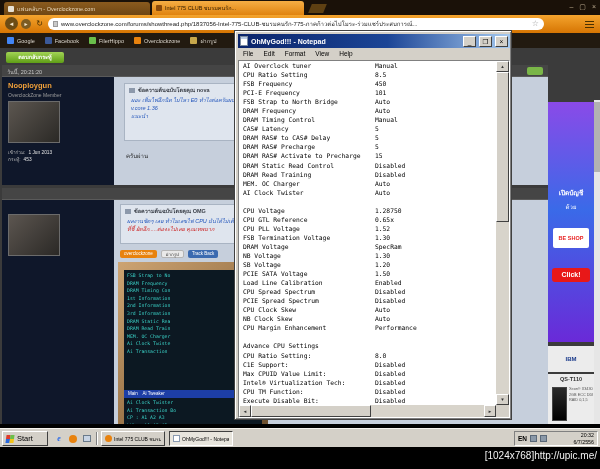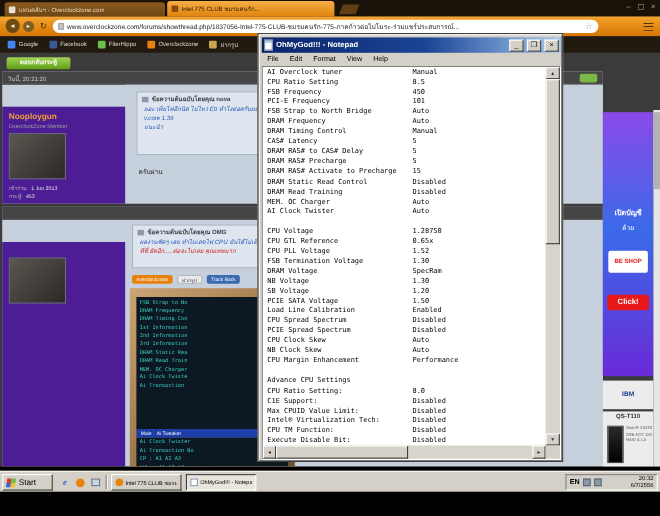--- a/index.html
+++ b/index.html
@@ -34,21 +34,21 @@
 
   
   .page{position:absolute;left:0;top:48px;width:600px;height:376px;background:#3b3b3b;overflow:hidden;}
   .replybtn{position:absolute;left:6px;top:4px;width:58px;height:11px;background:linear-gradient(#a2d455,#5f9e16);border-radius:2px;color:#fff;font-size:5.5px;font-weight:bold;text-align:center;line-height:11px;}
   .post{position:absolute;left:2px;width:546px;background:#c6cfdc;}
   .post1{top:17px;height:120px;}
   .post2{top:140px;height:236px;}
   .phead{position:absolute;left:0;top:0;width:546px;height:12px;background:#454545;border-bottom:1px solid #5a5a5a;}
   .ptime{position:absolute;left:5px;top:3px;font-size:5.5px;color:#c9c9c9;}
   .pbadge{position:absolute;right:5px;top:2px;width:16px;height:8px;background:#7ab648;border-radius:2px;}
-  .pleft{position:absolute;left:0;top:12px;width:112px;bottom:0;background:#4c1d95;margin-top:20px;}
+  .pleft{position:absolute;left:0;top:12px;width:112px;bottom:0;background:#0f172a;}
   .uname{position:absolute;left:6px;top:4px;font-size:7.5px;font-weight:bold;color:#f0a03a;}
   .utitle{position:absolute;left:6px;top:15px;font-size:5px;color:#9d9d9d;}
   .avatar{position:absolute;left:6px;top:24px;width:52px;height:42px;background:linear-gradient(135deg,#5c5650,#2b2926);border:1px solid #6b6b6b;}
   .stats{position:absolute;left:6px;top:72px;right:4px;}
   .stat-row{display:flex;gap:3px;font-size:4.8px;color:#b9b9b9;line-height:7px;}
   .stat-val{color:#e3e3e3;}
   .pbody{position:absolute;left:112px;top:12px;right:0;bottom:0;background:#c6cfdc;}
   .quote{position:absolute;background:#dfe5ee;border:1px solid #a9b4c3;}
   .q1{left:10px;top:6px;width:250px;height:58px;}
   .q2{left:6px;top:4px;width:330px;height:40px;}
@@ -523,14 +523,15 @@
       <span class="tray-lang">EN</span>
       <span class="tray-ic"></span>
       <span class="tray-ic"></span>
       <span class="clock">
         <span>20:32</span><br>
         <span>6/7/2556</span>
       </span>
     </div>
   </div>
 
+  <div class="watermark">[1024x768]http://upic.me/</div>
 
 </div>
 
 </body></html>

